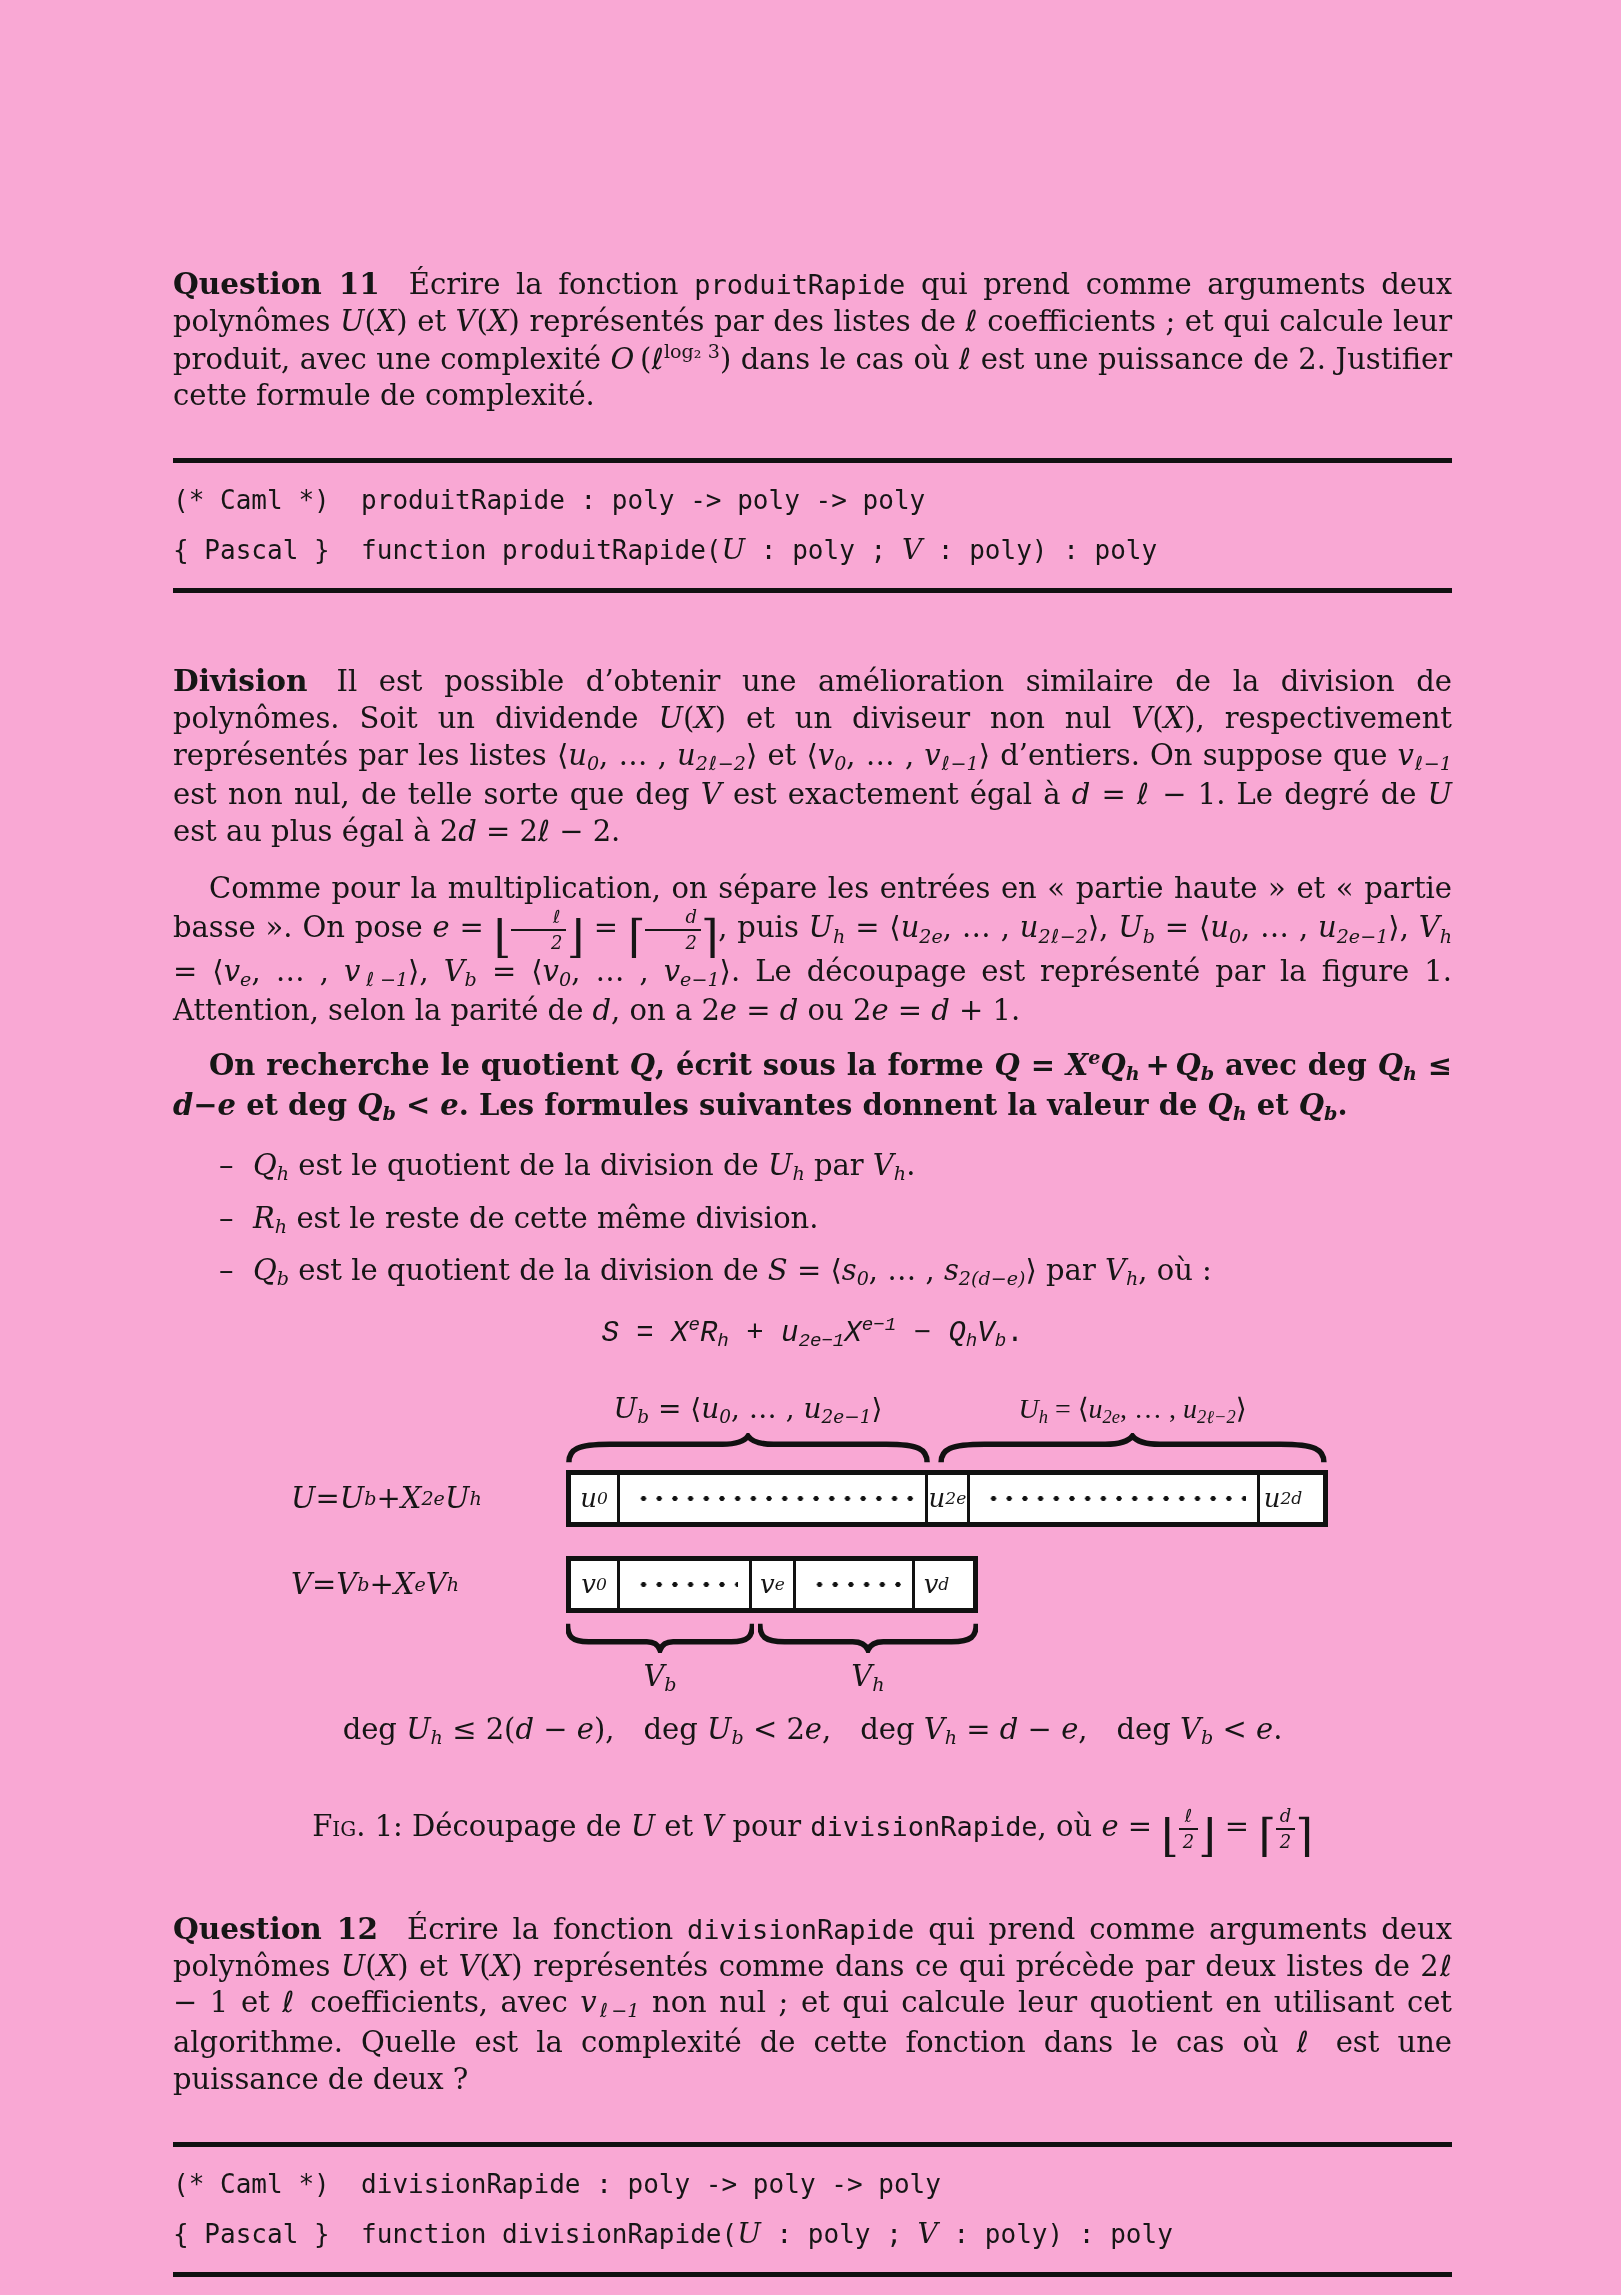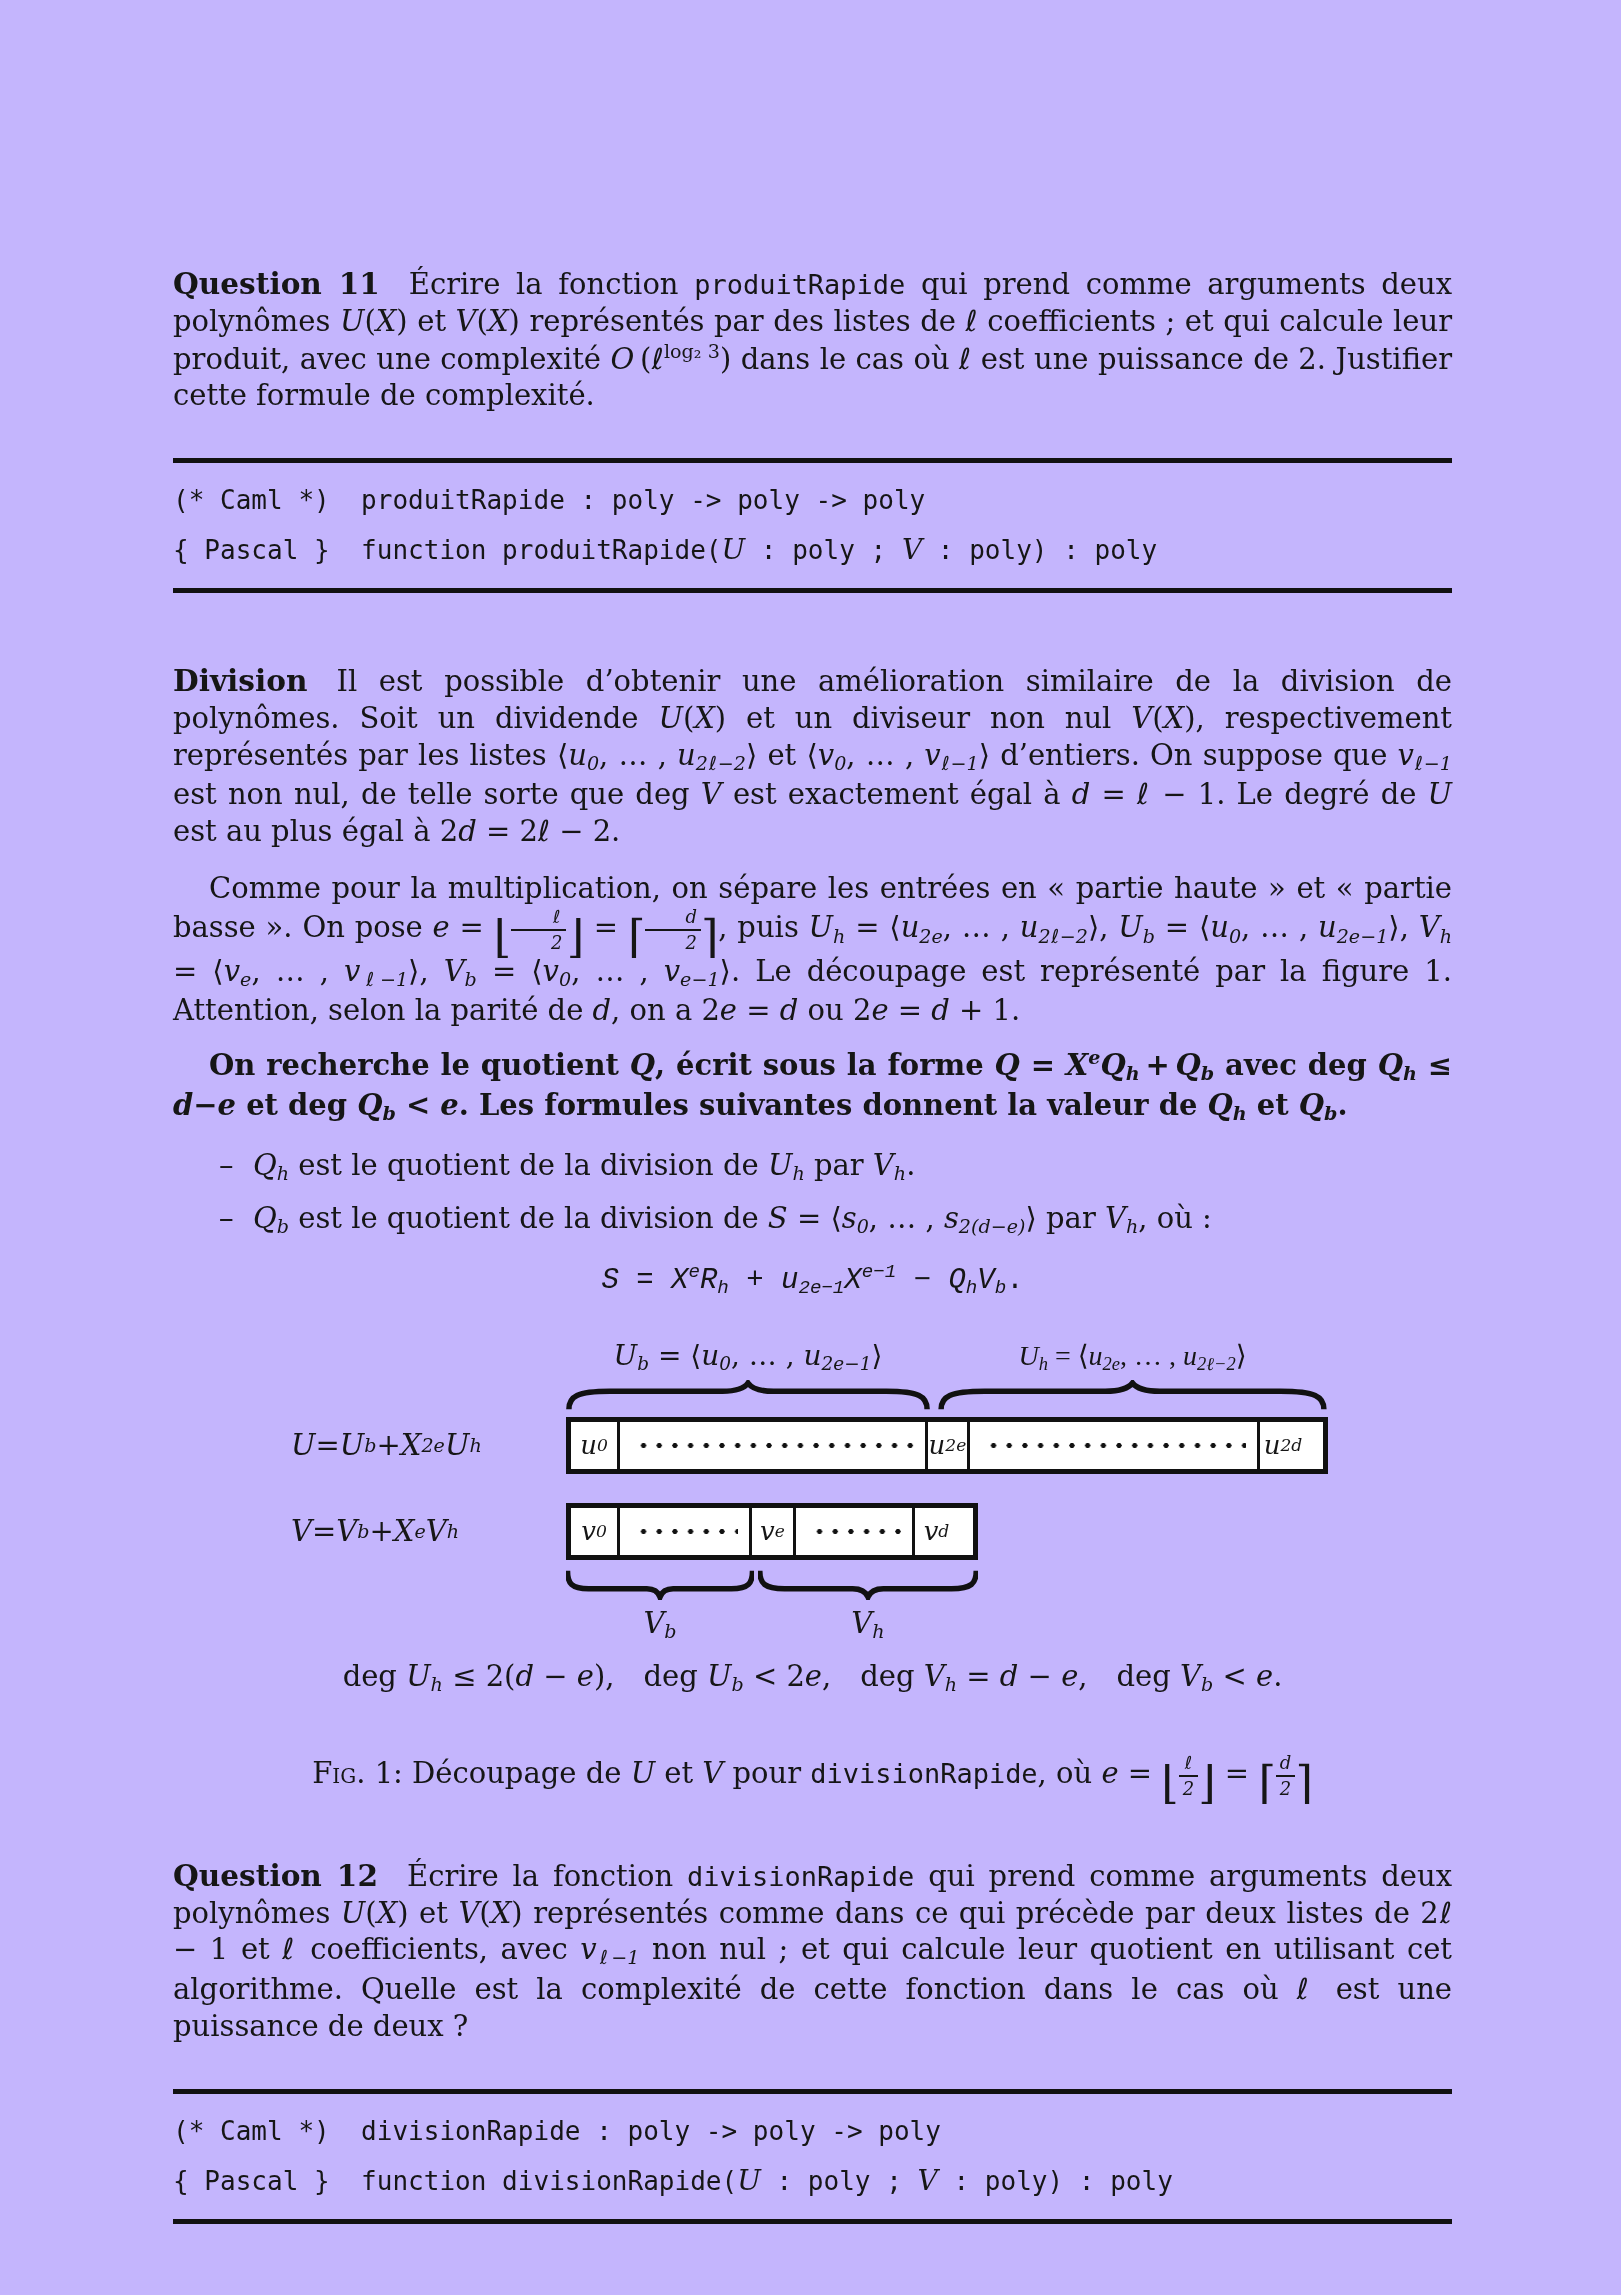--- a/index.html
+++ b/index.html
@@ -1,17 +1,17 @@
 <!DOCTYPE html>
 <html style="font-size:12.6px"><head>
 <meta charset="utf-8">
 <style>
   html,body{margin:0;padding:0;background:#ffffff;}
   .page{
-    position:relative;width:1622px;height:2295px;background:#c4b5fd;color:#161616;
+    position:relative;width:1622px;height:2295px;background:#f9a8d4;color:#161616;
     font-family:"DejaVu Serif","DejaVu Sans",serif;font-size:29px;line-height:1.27;
     box-sizing:border-box;padding:265px 170px 0 173px;overflow:hidden;
   }
   .para{margin:0;text-align:justify;}
   .indent{text-indent:36px;}
   
   .sg-b{font-weight:700;font-size:102%;}
   .sg-m{font-style:italic;}
   .sg-c{font-family:"DejaVu Sans Mono","Liberation Mono",monospace;font-size:93%;}
   .sg-s{font-style:italic;font-size:66%;vertical-align:-0.28em;}
@@ -69,20 +69,21 @@
 
   <p class="para indent mt-p3"><span class="sg-r">On recherche le quotient </span><span class="sg-m">Q</span><span class="sg-r">, écrit sous la forme </span><span class="sg-m">Q</span><span class="sg-r"> = </span><span class="sg-m">X</span><span class="sg-p">e</span><span class="sg-m">Q</span><span class="sg-s">h</span><span class="sg-r"> + </span><span class="sg-m">Q</span><span class="sg-s">b</span><span class="sg-r"> avec deg </span><span class="sg-m">Q</span><span class="sg-s">h</span><span class="sg-r"> ≤ </span><span class="sg-m">d</span><span class="sg-r">−</span><span class="sg-m">e</span><span class="sg-r"> et deg </span><span class="sg-m">Q</span><span class="sg-s">b</span><span class="sg-r"> &lt; </span><span class="sg-m">e</span><span class="sg-r">. Les formules suivantes donnent la valeur de </span><span class="sg-m">Q</span><span class="sg-s">h</span><span class="sg-r"> et </span><span class="sg-m">Q</span><span class="sg-s">b</span><span class="sg-r">.</span></p>
 
   <div class="bullet-list">
     <div class="bullet">
       <span class="dash">–</span>
       <span><span class="sg-m">Q</span><span class="sg-s">h</span><span class="sg-r"> est le quotient de la division de </span><span class="sg-m">U</span><span class="sg-s">h</span><span class="sg-r"> par </span><span class="sg-m">V</span><span class="sg-s">h</span><span class="sg-r">.</span></span>
     </div>
     <div class="bullet">
       <span class="dash">–</span>
+      <span><span class="sg-m">R</span><span class="sg-s">h</span><span class="sg-r"> est le reste de cette même division.</span></span>
     </div>
     <div class="bullet">
       <span class="dash">–</span>
       <span><span class="sg-m">Q</span><span class="sg-s">b</span><span class="sg-r"> est le quotient de la division de </span><span class="sg-m">S</span><span class="sg-r"> = ⟨</span><span class="sg-m">s</span><span class="sg-s">0</span><span class="sg-r">, … , </span><span class="sg-m">s</span><span class="sg-s">2(d−e)</span><span class="sg-r">⟩ par </span><span class="sg-m">V</span><span class="sg-s">h</span><span class="sg-r">, où :</span></span>
     </div>
   </div>
 
   <div class="equation"><span class="sg-m">S</span><span class="sg-r"> = </span><span class="sg-m">X</span><span class="sg-p">e</span><span class="sg-m">R</span><span class="sg-s">h</span><span class="sg-r"> + </span><span class="sg-m">u</span><span class="sg-s">2e−1</span><span class="sg-m">X</span><span class="sg-p">e−1</span><span class="sg-r"> − </span><span class="sg-m">Q</span><span class="sg-s">h</span><span class="sg-m">V</span><span class="sg-s">b</span><span class="sg-r">.</span></div>
 
   <div class="figure">

